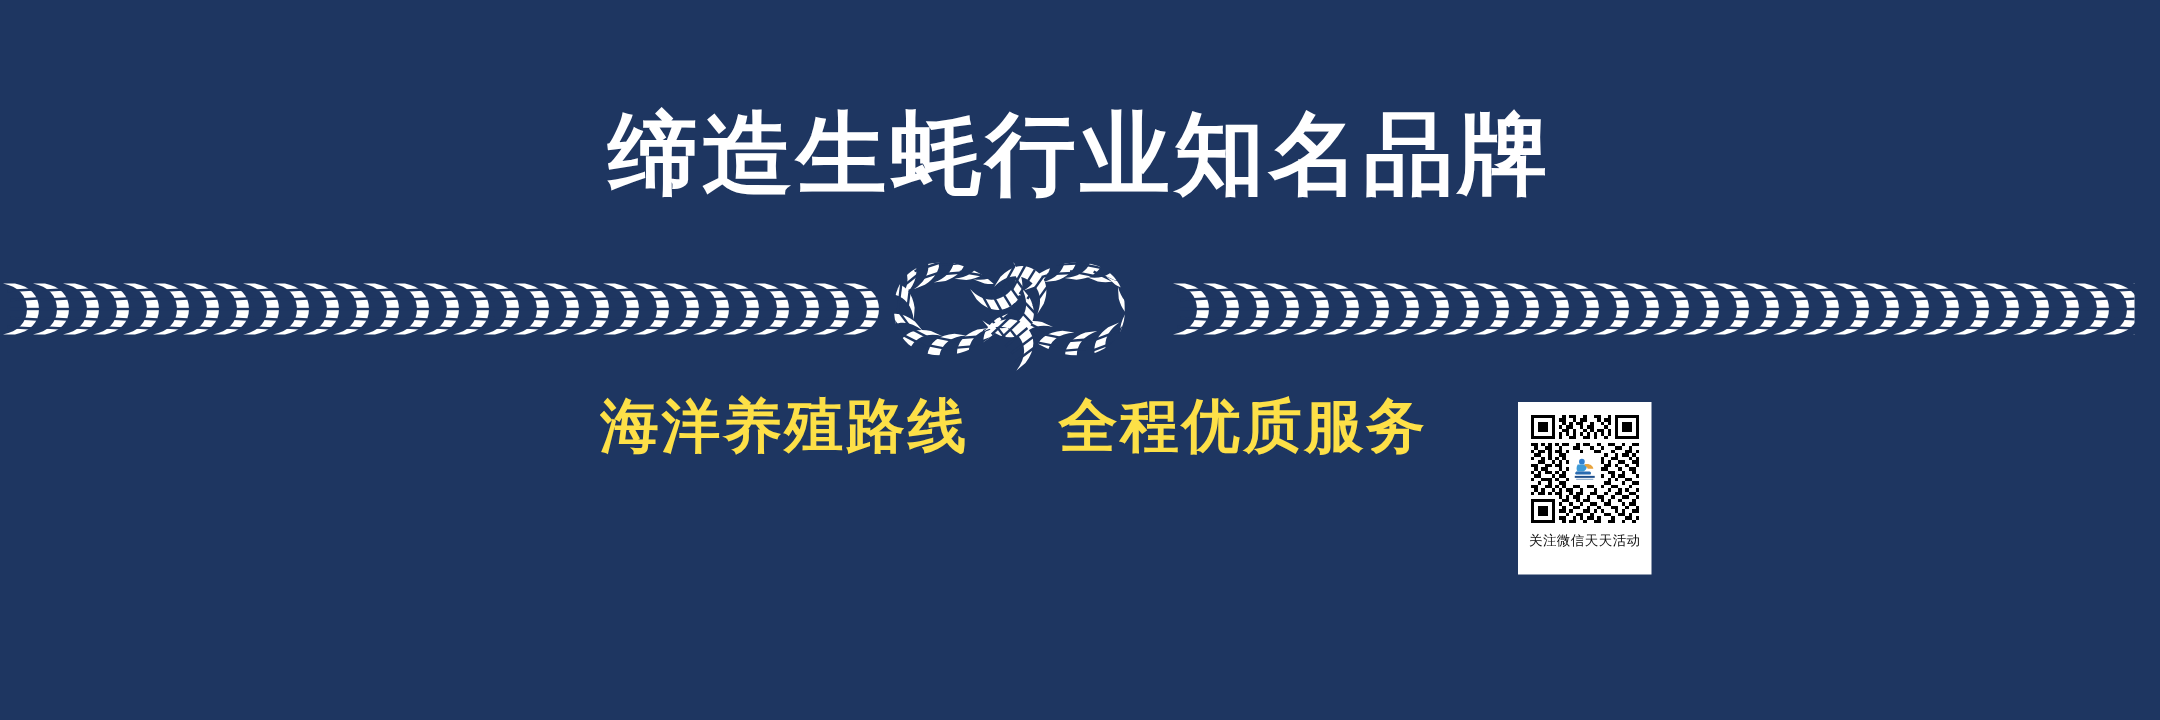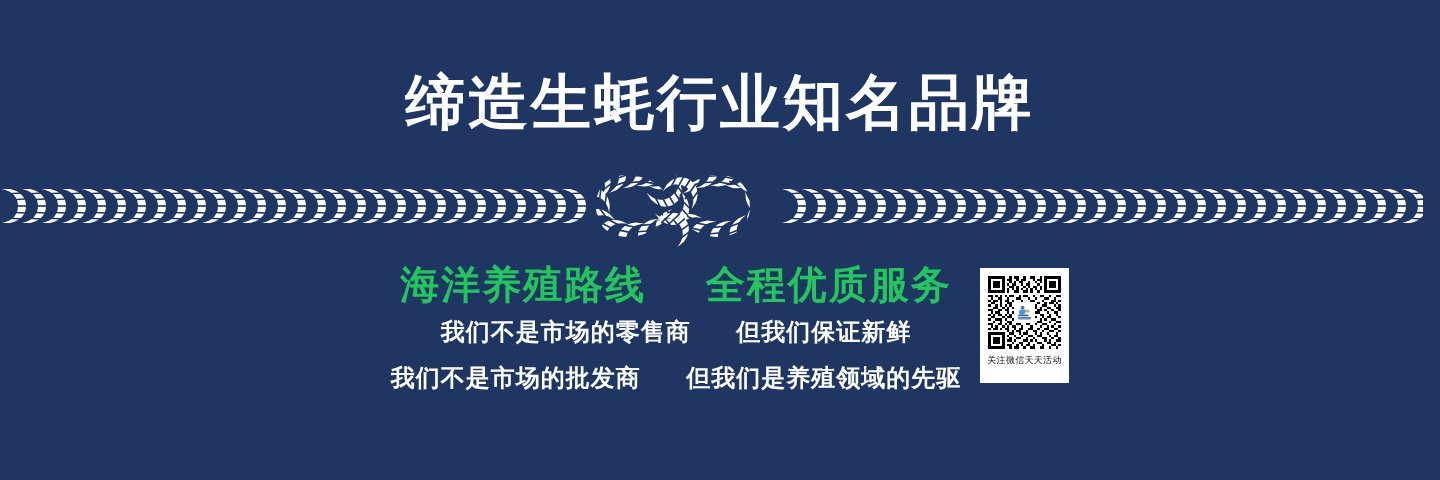--- a/index.html
+++ b/index.html
@@ -54,21 +54,21 @@
     height: 96px;
   }
 
   
   .subhead {
     position: absolute;
     top: 262px;
     left: 0;
     width: 1352px;
     text-align: center;
-    color: #22c55e;
+    color: #fde047;
     font-size: 39px;
     font-weight: 700;
     letter-spacing: 2px;
     line-height: 1.2;
     white-space: nowrap;
   }
 
   
   .body-lines {
     position: absolute;
@@ -93,21 +93,21 @@
     width: 30px;
   }
   .gap-lg {
     display: inline-block;
     width: 34px;
   }
 
   
   .qr-card {
     position: absolute;
-    left: 980px;
+    left: 1012px;
     top: 268px;
     width: 89px;
     height: 115px;
     background: #ffffff;
     box-sizing: border-box;
     padding: 6px 6px 0 6px;
     display: flex;
     flex-direction: column;
     align-items: center;
   }
@@ -277,32 +277,20 @@
       </g>
     </svg>
   </div>
 
   <div class="subhead">
     <span>海洋养殖路线</span>
     <span class="gap-lg"></span>
     <span>全程优质服务</span>
   </div>
 
-  <div class="body-lines">
-    <div class="body-line">
-      <span>我们不是市场的零售商</span>
-      <span class="gap"></span>
-      <span>但我们保证新鲜</span>
-    </div>
-    <div class="body-line">
-      <span>我们不是市场的批发商</span>
-      <span class="gap"></span>
-      <span>但我们是养殖领域的先驱</span>
-    </div>
-  </div>
 
   <div class="qr-card">
     <svg class="qr-code" viewBox="0 0 33 33" shape-rendering="crispEdges">
       <rect x="0" y="0" width="33" height="33" fill="#ffffff"></rect>
       <g fill="#000000">
 
         <rect x="1" y="1" width="7" height="1"></rect>
           <rect x="1" y="7" width="7" height="1"></rect>
         <rect x="1" y="1" width="1" height="7"></rect>
           <rect x="7" y="1" width="1" height="7"></rect>

